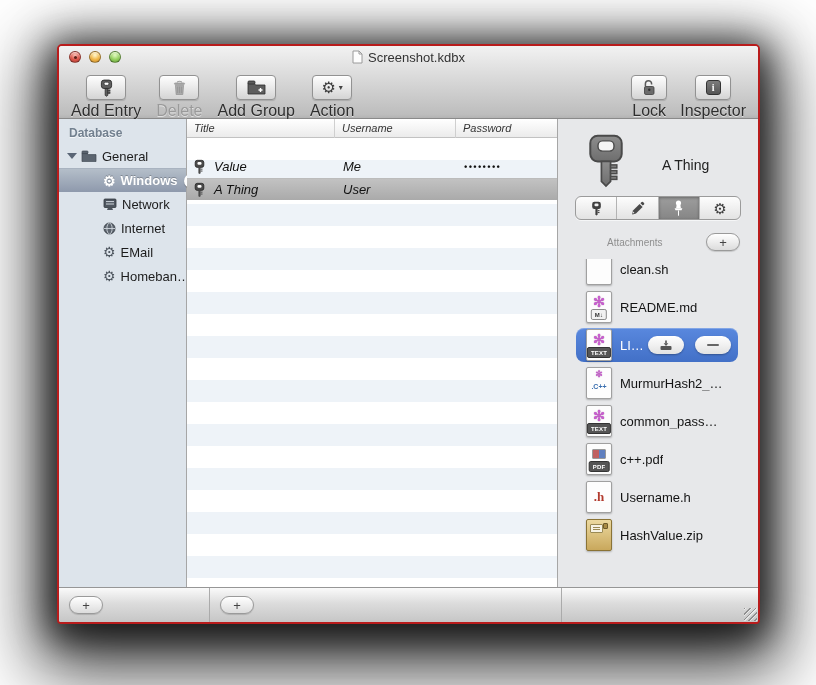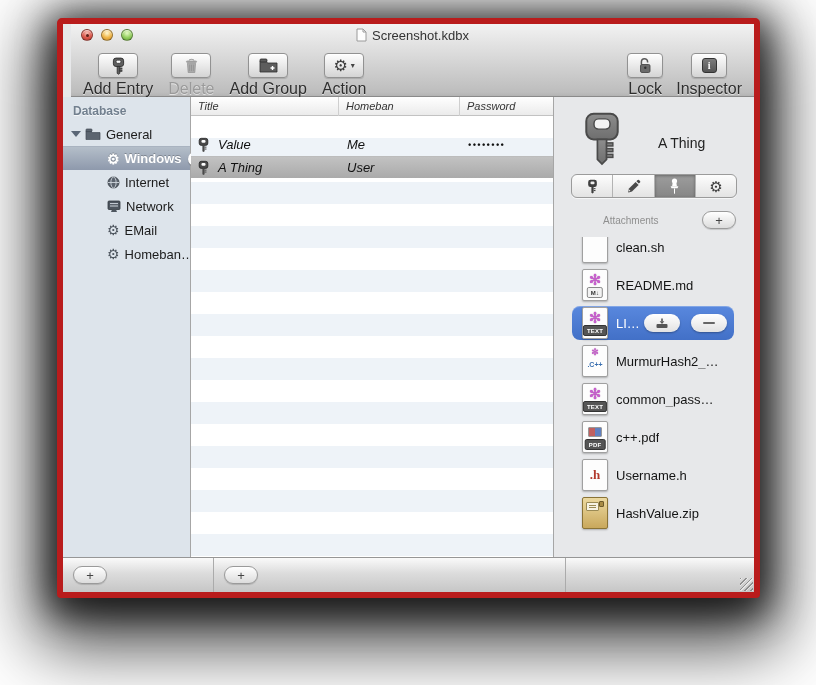--- a/index.html
+++ b/index.html
@@ -1,23 +1,23 @@
 <!DOCTYPE html>
 <html><head>
 <meta charset="utf-8">
 <style>
   * { margin:0; padding:0; box-sizing:border-box; }
   html,body { width:816px; height:685px; background:#fff; overflow:hidden;
     font-family:"Liberation Sans", sans-serif; -webkit-font-smoothing:antialiased; }
   .stage { position:relative; width:816px; height:685px; }
 
-  .window { position:absolute; left:57px; top:18px; width:703px; height:580px;
+  .window { position:absolute; left:57px; top:44px; width:703px; height:580px;
     border-radius:5px 5px 4px 4px; overflow:hidden;
-    background:#e7e8ea; border:6px solid #b91c1c;
-    box-shadow:0 28px 70px 20px rgba(0,0,0,0.72), 0 10px 32px 4px rgba(0,0,0,0.55), 0 0 40px 10px rgba(0,0,0,0.35);padding-left:8px; }
+    background:#e7e8ea; border:2px solid #b91c1c;
+    box-shadow:0 28px 70px 20px rgba(0,0,0,0.72), 0 10px 32px 4px rgba(0,0,0,0.55), 0 0 40px 10px rgba(0,0,0,0.35); }
 
   
   .chrome { position:relative; height:73px;
     background:linear-gradient(#f2f2f2, #d9d9d9 45%, #bdbdbd 95%, #b3b3b3);
     border-bottom:1px solid #8a8a8a; }
   .titlebar { position:relative; height:22px; }
   .traffic { position:absolute; left:10px; top:5px; display:flex; gap:8px; }
   .orb { width:12px; height:12px; border-radius:50%; border:1px solid rgba(0,0,0,0.35);
     box-shadow:inset 0 1px 1px rgba(255,255,255,0.6); }
   .orb.red { background:radial-gradient(circle at 50% 30%, #f3b0a6 0 10%, #dd564a 55%, #a83a30); position:relative;}
@@ -260,59 +260,59 @@
         <div class="sb-row child selected">
           <span class="sb-icon">
               <span class="gear-glyph">⚙</span>
             </span>
           <span>Windows</span>
           <span class="badge">2</span>
         </div>
 
         <div class="sb-row child">
           <span class="sb-icon">
+            <svg width="14" height="13" viewBox="0 0 14 13">
+              <rect x="1" y="1" width="12" height="8.5" rx="1" fill="#4e565f" stroke="#32383f" stroke-width="0.8"></rect>
+              <path d="M3 3.6 h8 M3 6 h8" stroke="#cfd6dd" stroke-width="1"></path>
+              <path d="M5 9.5 h4 l1 2.5 h-6 z" fill="#4e565f"></path>
+            </svg>
+          </span>
+          <span>Network</span>
+        </div>
+
+        <div class="sb-row child">
+          <span class="sb-icon">
             <svg width="13" height="13" viewBox="0 0 13 13">
               <circle cx="6.5" cy="6.5" r="5.5" fill="#5c646e" stroke="#32383f" stroke-width="0.8"></circle>
               <ellipse cx="6.5" cy="6.5" rx="2.6" ry="5.5" fill="none" stroke="#cfd6dd" stroke-width="0.9"></ellipse>
               <path d="M1 6.5 h11" stroke="#cfd6dd" stroke-width="0.9"></path>
             </svg>
           </span>
           <span>Internet</span>
         </div>
 
         <div class="sb-row child">
           <span class="sb-icon">
-            <svg width="14" height="13" viewBox="0 0 14 13">
-              <rect x="1" y="1" width="12" height="8.5" rx="1" fill="#4e565f" stroke="#32383f" stroke-width="0.8"></rect>
-              <path d="M3 3.6 h8 M3 6 h8" stroke="#cfd6dd" stroke-width="1"></path>
-              <path d="M5 9.5 h4 l1 2.5 h-6 z" fill="#4e565f"></path>
-            </svg>
-          </span>
-          <span>Network</span>
-        </div>
-
-        <div class="sb-row child">
-          <span class="sb-icon">
               <span class="gear-glyph">⚙</span>
             </span>
           <span>EMail</span>
         </div>
 
         <div class="sb-row child">
           <span class="sb-icon">
               <span class="gear-glyph">⚙</span>
             </span>
           <span>Homeban…</span>
         </div>
       </div>
 
       <div class="entrylist">
         <div class="tbl-header">
           <div class="col col-title">Title</div>
-          <div class="col col-user">Homeban</div>
+          <div class="col col-user">Username</div>
           <div class="col col-pass">Password</div>
         </div>
         <div class="rows">
           <div class="entry-row" style="top:0;">
             <svg class="row-key" width="11" height="16" viewBox="0 0 14 19">
               <rect x="1.5" y="1" width="11" height="9" rx="2.8" fill="#4a4a4a" stroke="#222"></rect>
               <rect x="4.4" y="3.2" width="5.2" height="3.4" rx="1.5" fill="#fff"></rect>
               <path d="M5.6 10 h2.8 v7.4 l-1.4 1 -1.4 -1 z" fill="#4a4a4a"></path>
               <rect x="8.4" y="11.6" width="2.4" height="1.3" fill="#4a4a4a"></rect>
               <rect x="8.4" y="14" width="2.4" height="1.3" fill="#4a4a4a"></rect>

